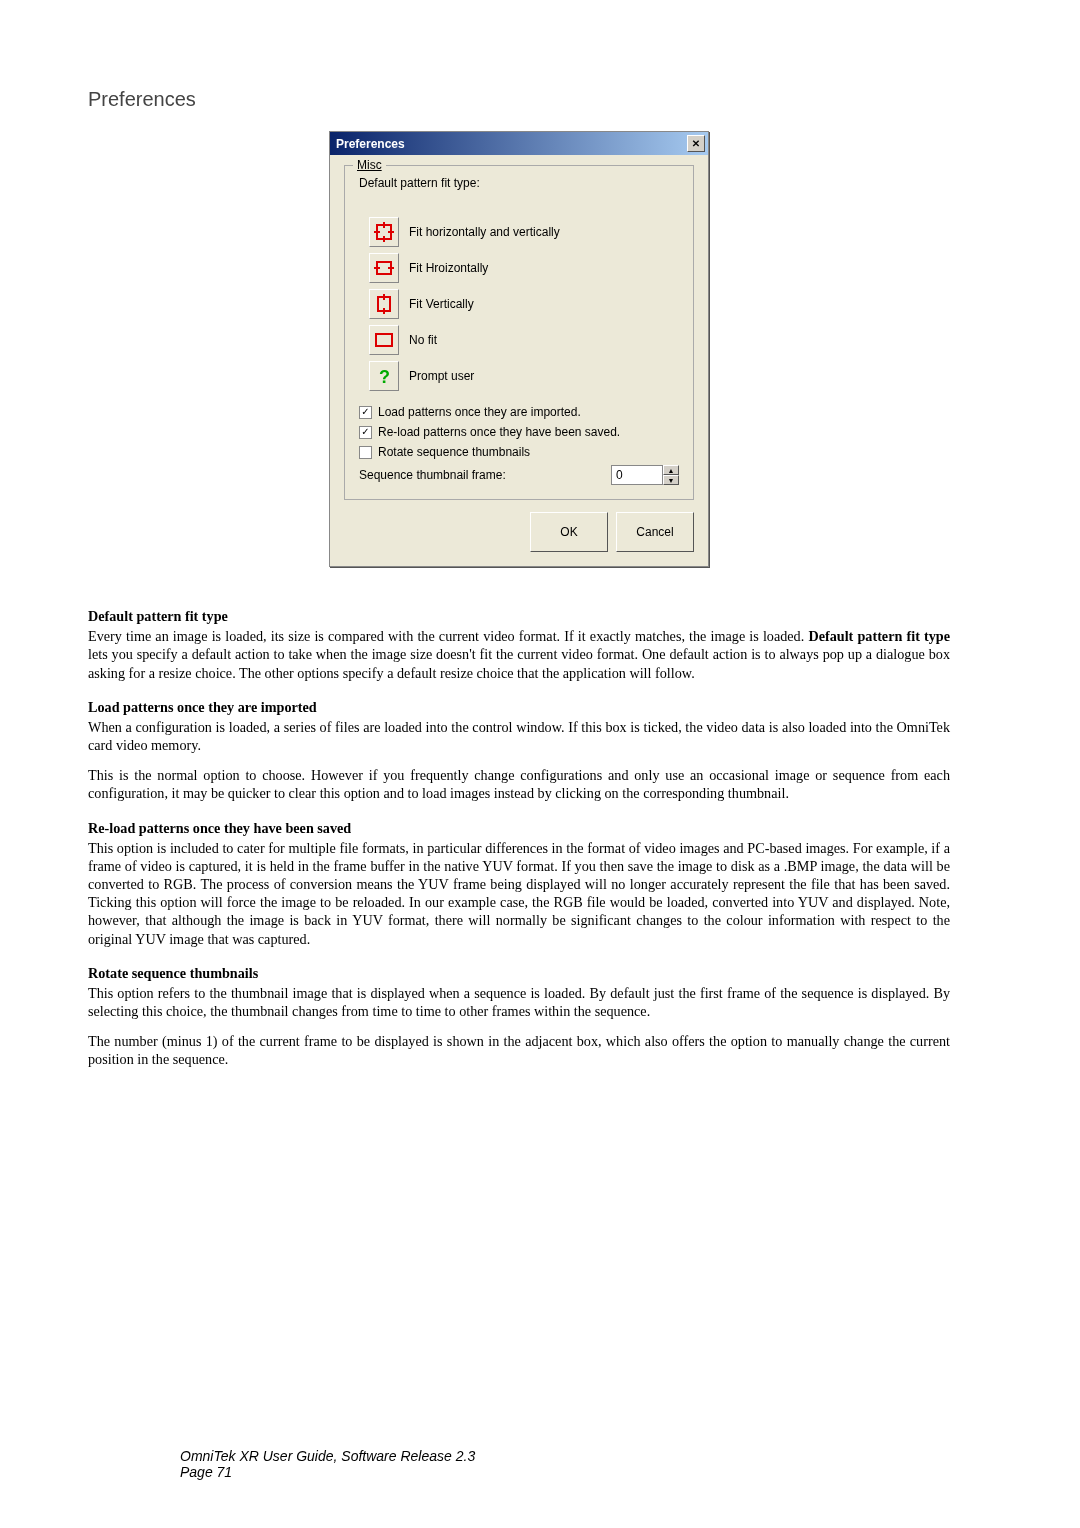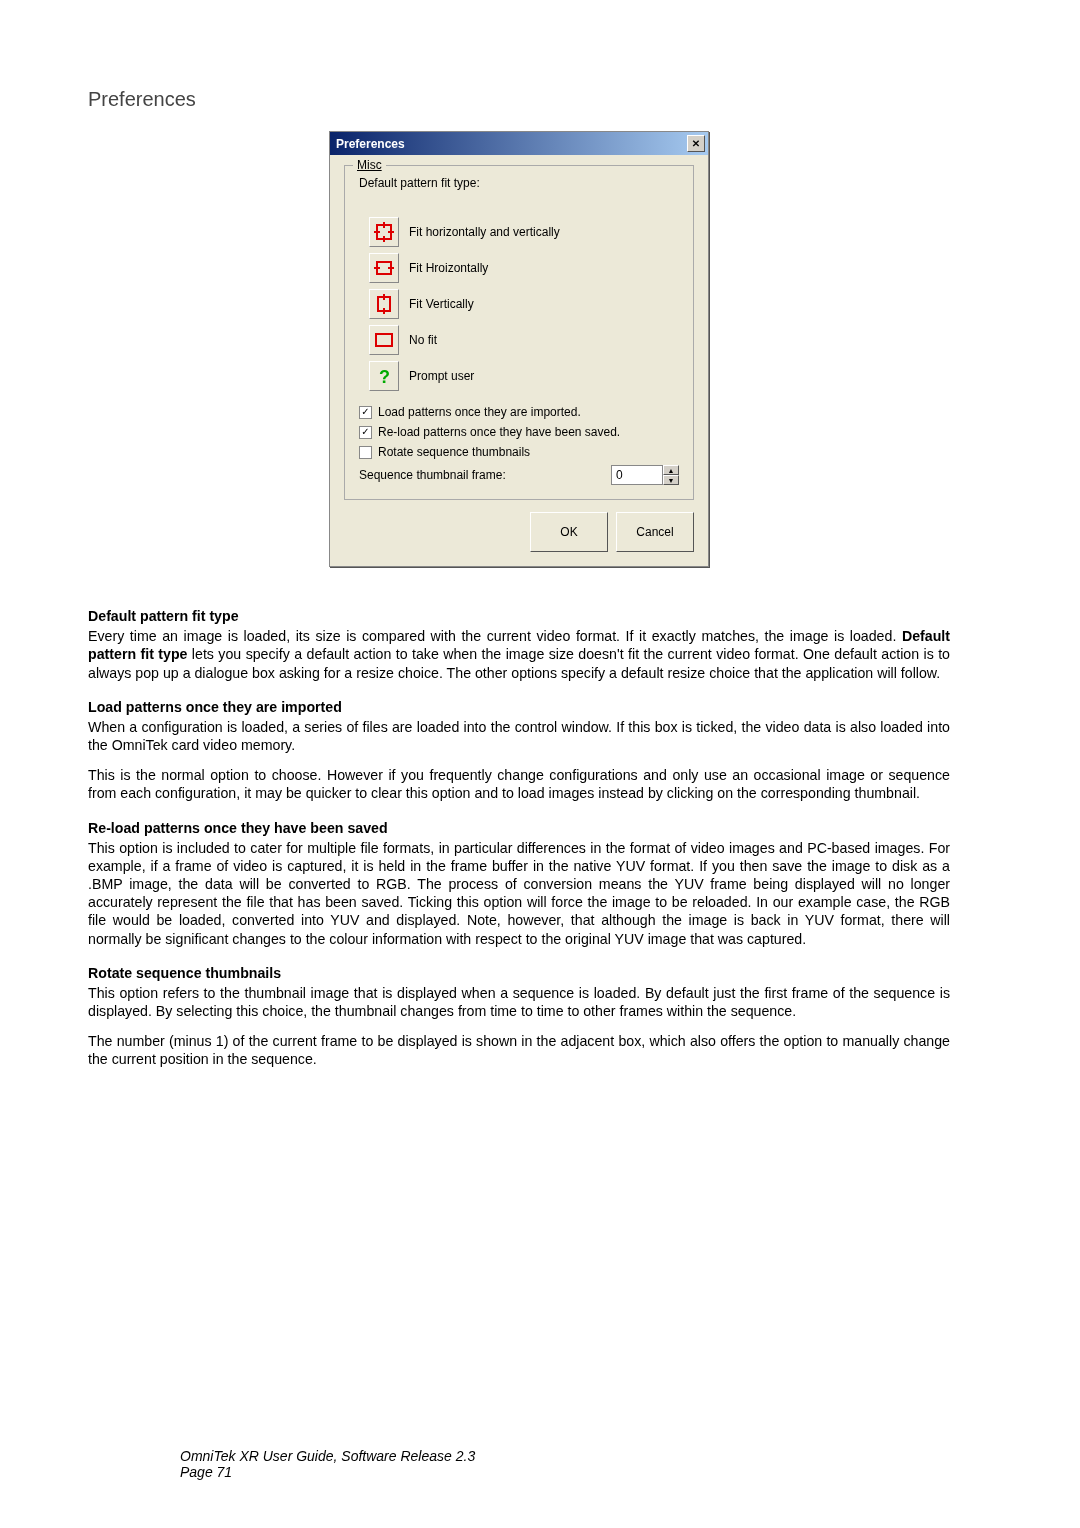--- a/index.html
+++ b/index.html
@@ -159,20 +159,21 @@
     border-right-color: #555;
     border-bottom-color: #555;
     font-size: 12px;
     cursor: pointer;
     font-family: Tahoma, Arial, sans-serif;
   }
   .content {
     font-size: 14.2px;
     line-height: 1.28;
     margin-top: 18px;
+    font-family: Liberation Serif, serif;
   }
   .content h4 {
     font-size: 14.2px;
     font-weight: bold;
     margin-top: 16px;
     margin-bottom: 2px;
   }
   .content p {
     text-align: justify;
     margin-bottom: 12px;

